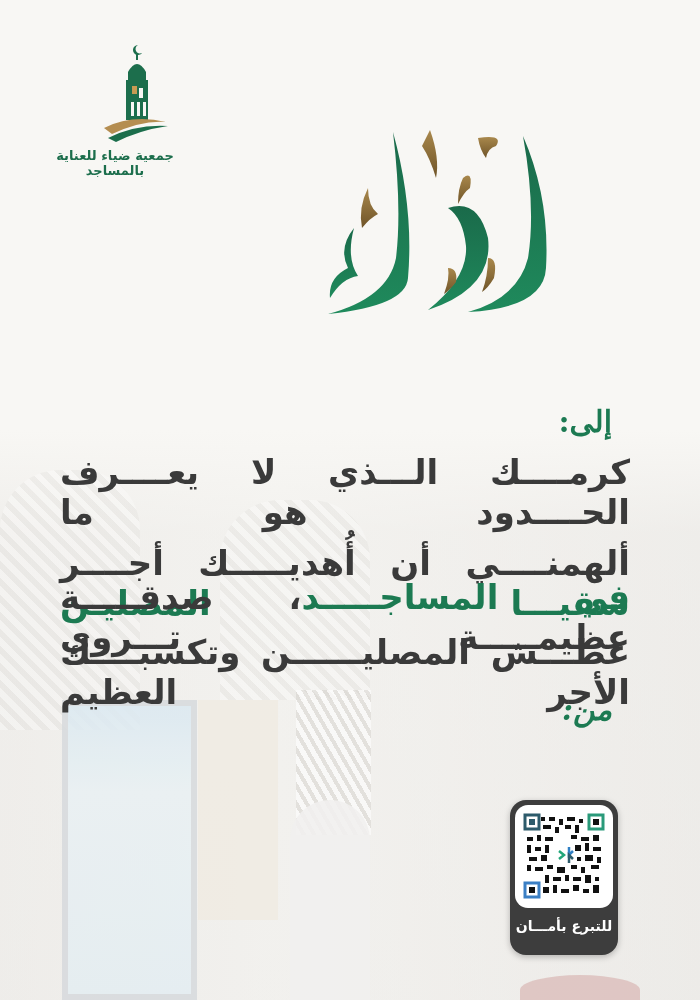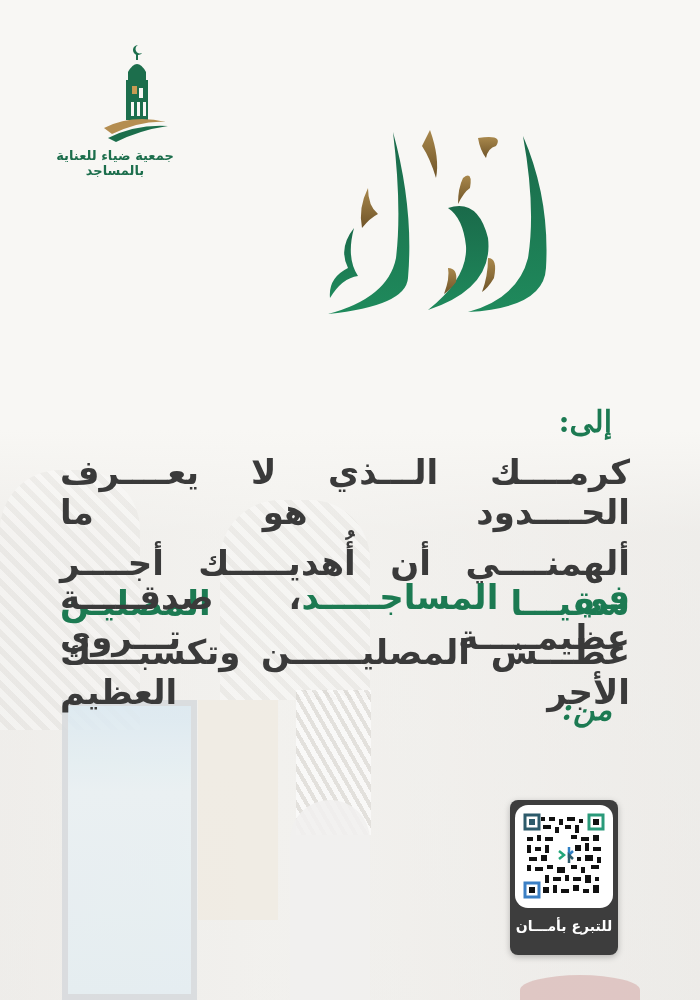--- a/index.html
+++ b/index.html
@@ -73,21 +73,21 @@
     letter-spacing: 0;
   }
   .message .hl { color: #1c7a52; }
   .line1 { top: 452px; }
   .line2 { top: 543px; }
   .line3 { top: 577px; }
   .line4 { top: 632px; }
 
   .qr-card {
     position: absolute; left: 510px; top: 800px; width: 108px; height: 155px;
-    background: #3d3d3d; border-radius: 8px;
+    background: #3d3d3d; border-radius: 16px;
     box-shadow: 0 2px 6px rgba(0,0,0,0.25);
   }
   .qr-inner {
     position: absolute; left: 5px; top: 5px; width: 98px; height: 103px;
     background: #ffffff; border-radius: 13px;
   }
   .qr-code { position: absolute; left: 8px; top: 8px; width: 82px; height: 86px; }
   .qr-caption {
     position: absolute; left: 0; top: 118px; width: 108px; text-align: center;
     color: #ffffff; font-size: 14px; font-weight: bold; direction: rtl;

